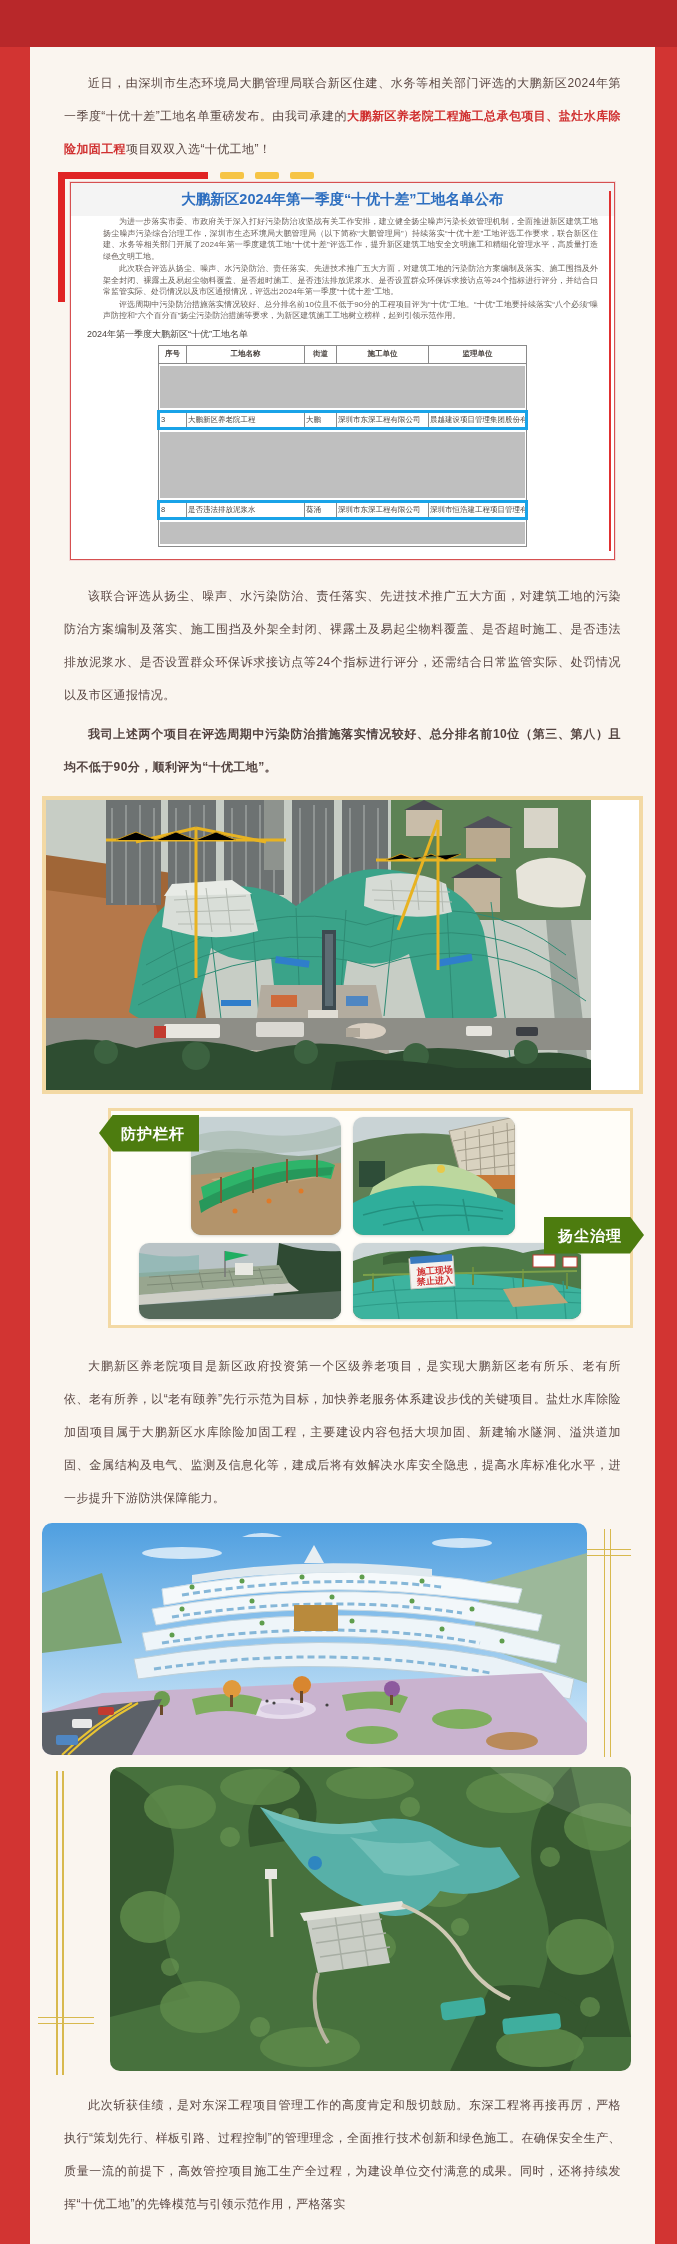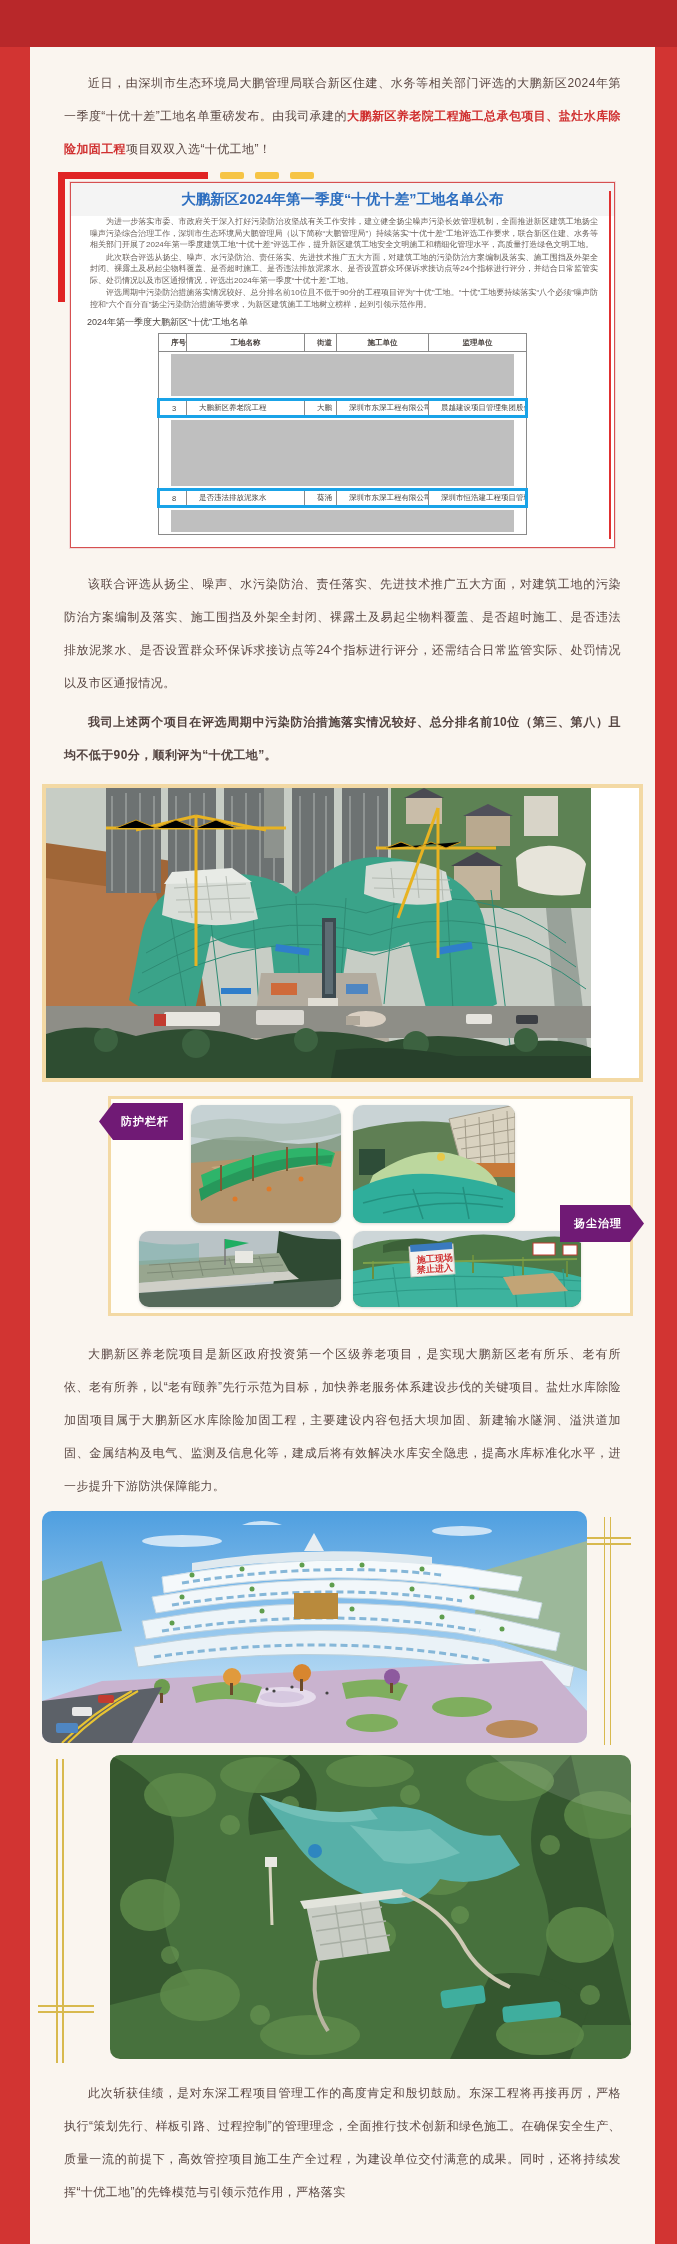--- a/index.html
+++ b/index.html
@@ -17,42 +17,42 @@
   .notice{position:relative;background:#ffffff;border:1px solid #d65050;padding:0 0 12px 0;box-shadow:0 0 0 1px #f3d9d9;}
   .corner-h{position:absolute;left:-12px;top:-10px;width:150px;height:7px;background:#e02424;z-index:3;}
   .corner-v{position:absolute;left:-12px;top:-10px;width:7px;height:130px;background:#e02424;z-index:3;}
   .dashes{position:absolute;left:150px;top:-10px;display:flex;gap:11px;z-index:3;}
   .dash{width:24px;height:7px;background:#f6c445;border-radius:2px;}
   .right-line{position:absolute;right:3px;top:8px;bottom:8px;width:2px;background:#e03030;}
   .notice-header{background:#f4f4f4;padding:7px 6px;}
   .notice-title{text-align:center;color:#2e6fc0;font-weight:bold;font-size:14.5px;}
   .notice-meta{text-align:center;color:#a39c97;font-size:8.5px;margin:7px 0 6px 0;}
   .notice-body{padding:0 16px;}
-  .notice-p{font-size:8px;line-height:11.5px;color:#6b625d;text-align:justify;text-indent:2em;margin:0 0 1px 3px;}
+  .notice-p{font-size:8px;line-height:11.5px;color:#6b625d;text-align:justify;text-indent:2em;margin:0 0 1px 16px;}
   .table-title{text-align:left;font-size:9px;color:#4a4440;margin:6px 0 4px 0;}
   table.winners{margin:0 auto;border-collapse:collapse;width:368px;font-size:7.5px;color:#4a4440;table-layout:fixed;}
-  table.winners th,table.winners td{border:1px solid #8a8a8a;padding:2px 12px;overflow:hidden;white-space:nowrap;}
+  table.winners th,table.winners td{border:1px solid #8a8a8a;padding:2px 1px;overflow:hidden;white-space:nowrap;}
   table.winners th{font-weight:bold;height:13px;}
   .redact{background:#bfbfbf;border:none;height:100%;}
   td.redact-cell{padding:0;border-left:1px solid #8a8a8a;border-right:1px solid #8a8a8a;}
   tr.hl td{border-top:3px solid #19a3e8;border-bottom:3px solid #19a3e8;}
   tr.hl td:first-child{border-left:3px solid #19a3e8;}
   tr.hl td:last-child{border-right:3px solid #19a3e8;}
 
   
   figure{margin:0;}
   .photo-frame{margin:12px -22px 14px -22px;border:4px solid #f3d9a4;background:#fff;font-size:0;}
   .rounded-photo{border-radius:10px;overflow:hidden;font-size:0;position:relative;}
   .render-fig{margin:8px -22px 12px -22px;position:relative;width:545px;}
   .reservoir-fig{margin:6px -10px 18px 46px;position:relative;width:521px;}
 
   
   .collage{position:relative;margin:0 -12px 22px 44px;border:3px solid #f3d9a4;background:#fffdf8;height:214px;}
   .cphoto{position:absolute;border-radius:10px;overflow:hidden;font-size:0;box-shadow:0 1px 3px rgba(0,0,0,.15);}
-  .ribbon{position:absolute;background:#701a75;color:#fff;font-size:11px;font-weight:bold;line-height:21px;padding:8px 14px;z-index:5;letter-spacing:1px;}
+  .ribbon{position:absolute;background:#4d7c0f;color:#fff;font-size:15px;font-weight:bold;line-height:21px;padding:8px 14px;z-index:5;letter-spacing:1px;}
   .ribbon.left{clip-path:polygon(14px 0,100% 0,100% 100%,14px 100%,0 50%);padding-left:22px;}
   .ribbon.right{clip-path:polygon(0 0,calc(100% - 14px) 0,100% 50%,calc(100% - 14px) 100%,0 100%);padding-right:22px;}
 
   
   .gold-v{position:absolute;width:1.5px;background:#d8b94e;}
   .gold-h{position:absolute;height:1.5px;background:#d8b94e;}
 </style>
 </head>
 <body>
 

